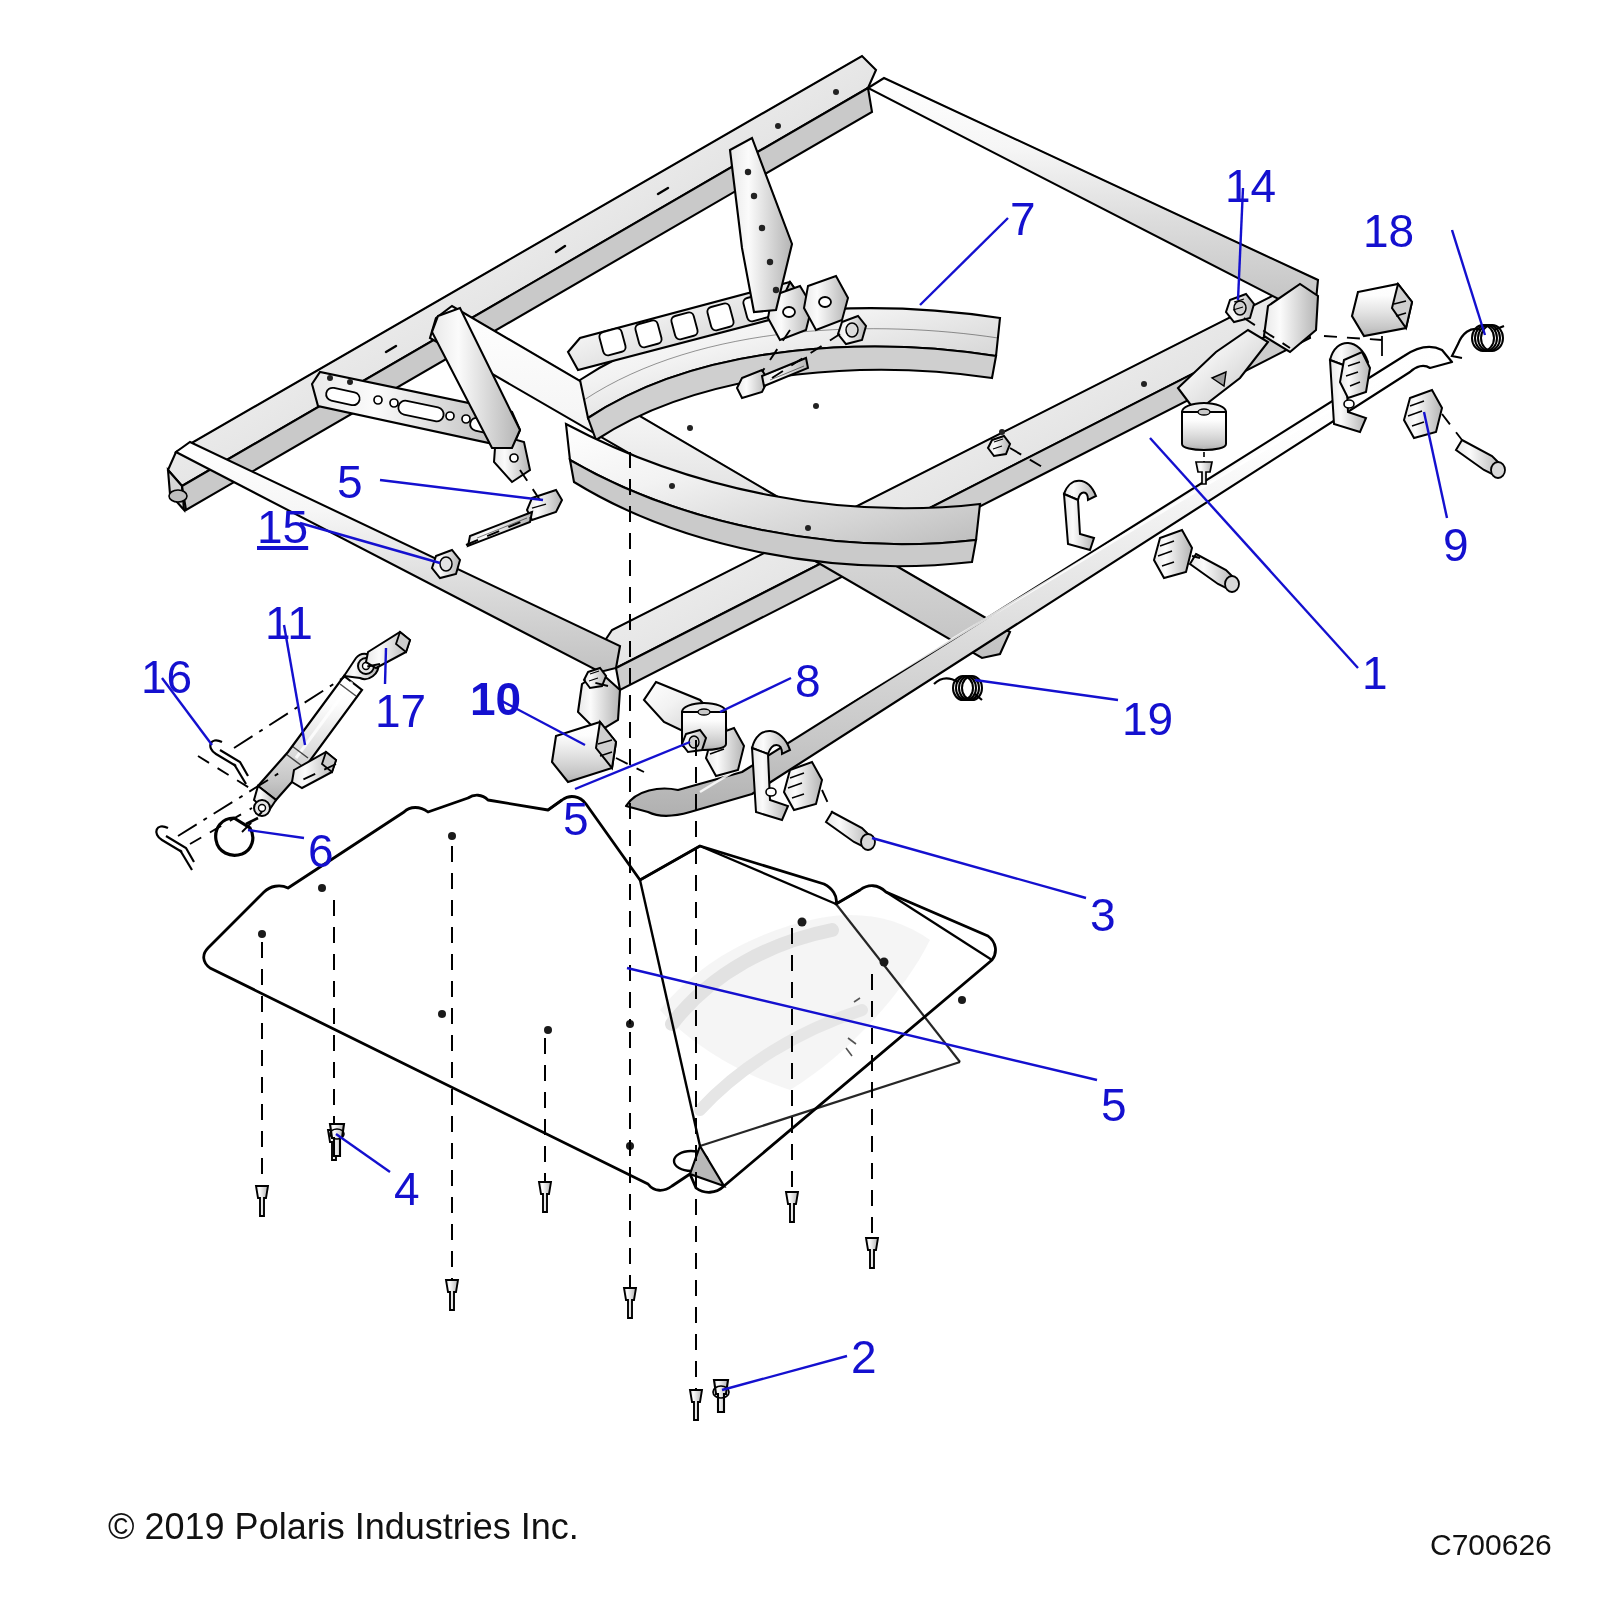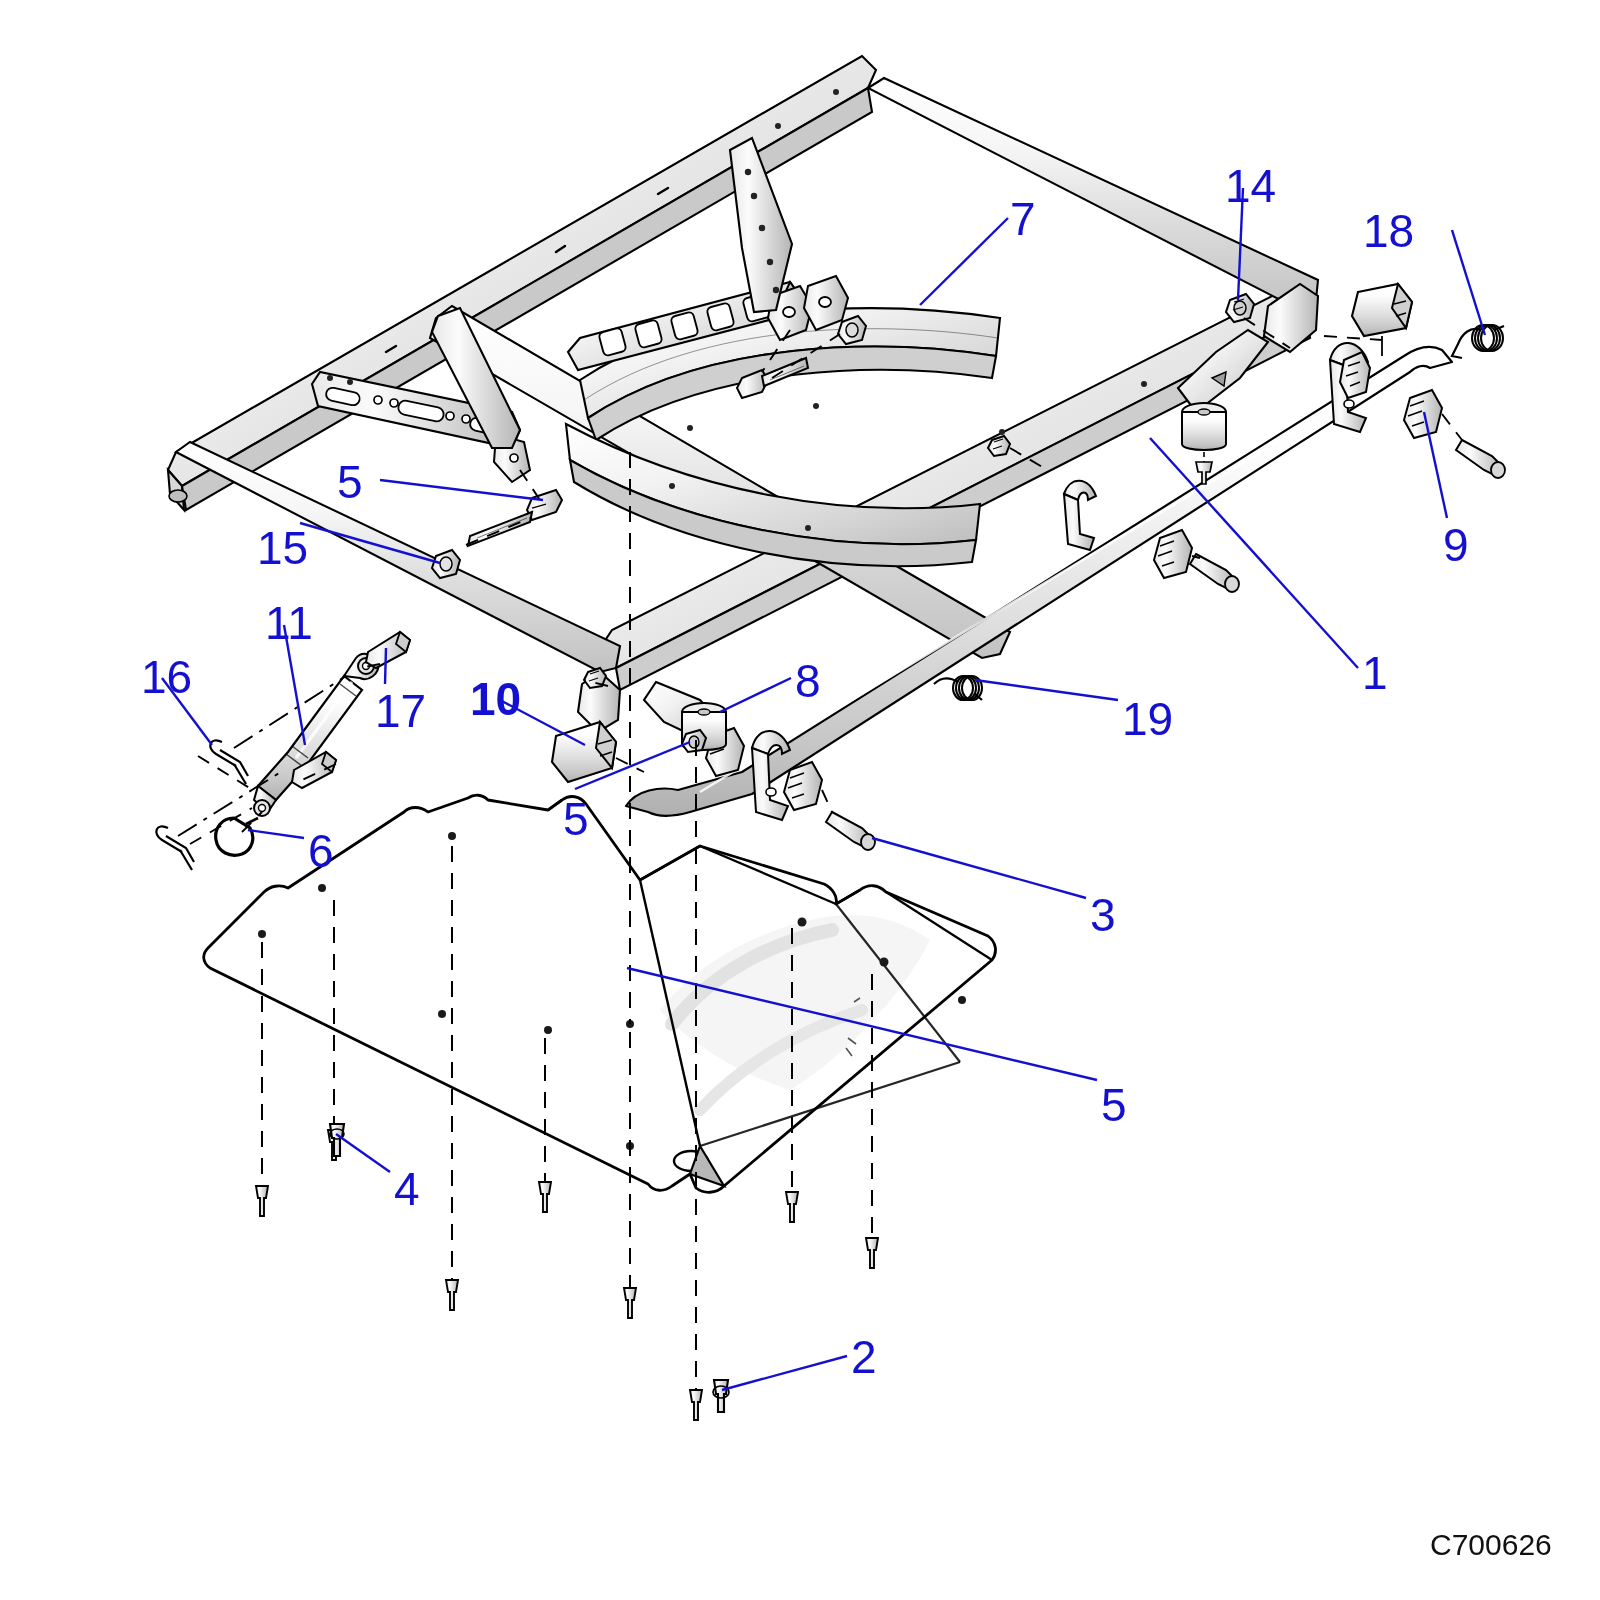--- a/index.html
+++ b/index.html
@@ -506,21 +506,22 @@
       <div class="callout" style="left: 563px; top: 796px;">5</div>
       <div class="callout" style="left: 308px; top: 828px;">6</div>
       <div class="callout" style="left: 1010px; top: 196px;">7</div>
       <div class="callout" style="left: 795px; top: 658px;">8</div>
       <div class="callout" style="left: 1443px; top: 522px;">9</div>
       <div class="callout" style="left: 470px; top: 676px; font-weight: bold;">10</div>
       <div class="callout" style="left: 1101px; top: 1082px;">5</div>
       <div class="callout" style="left: 265px; top: 600px;">11</div>
       <div class="callout" style="left: 337px; top: 459px;">5</div>
       <div class="callout" style="left: 1225px; top: 163px;">14</div>
-      <div class="callout" style="left: 257px; top: 525px;">15</div>
+      <div class="callout" style="left: 257px; top: 504px; text-decoration: underline;">15</div>
       <div class="callout" style="left: 141px; top: 654px;">16</div>
       <div class="callout" style="left: 375px; top: 688px;">17</div>
       <div class="callout" style="left: 1363px; top: 208px;">18</div>
       <div class="callout" style="left: 1122px; top: 696px;">19</div>
     </div>
 
+  <div id="copyright">© 2019 Polaris Industries Inc.</div>
   <div id="partno">C700626</div>
 </div>
 
 </body></html>

